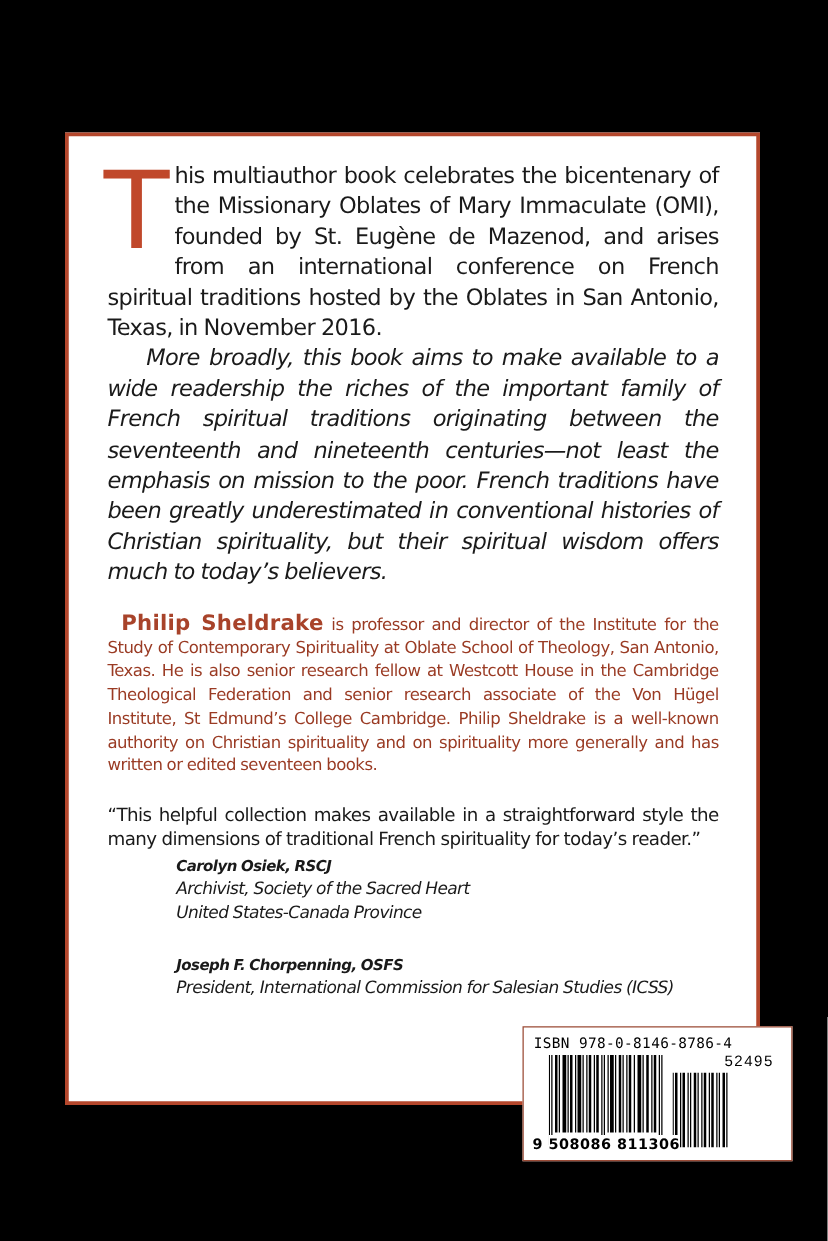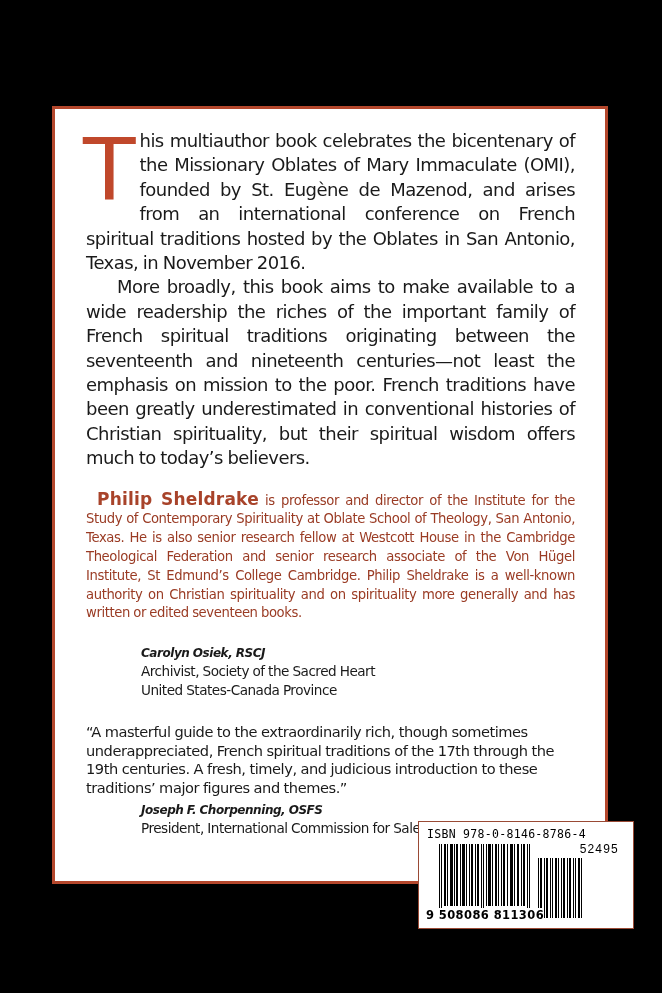--- a/index.html
+++ b/index.html
@@ -4,32 +4,32 @@
 <style>
   html, body { margin:0; padding:0; }
   body { width:662px; height:993px; background:#000; position:relative; overflow:hidden;
          font-family:"DejaVu Sans", sans-serif; }
   .panel { position:absolute; left:52px; top:106px; width:550px; height:772px;
            background:#fff; border:3px solid #b4472c; }
   .content { position:absolute; left:31px; top:20px; width:489px; }
   .blurb { font-family:"DejaVu Sans", sans-serif; font-size:18px; line-height:24.4px; color:#1a1a1a;
            text-align:justify; letter-spacing:-0.55px; word-spacing:-0.5px; }
   .blurb p { margin:0; }
-  .blurb p.indent { text-indent:31px; }
+  .blurb p.indent { text-indent:31px;font-style:italic; }
   .dropcap { float:left; font-family:"DejaVu Sans", sans-serif; font-size:86px; line-height:62px;
              color:#c0482b; margin:9px 4px 0 -3px; height:70px; font-weight:normal; letter-spacing:0; }
   .bio { margin-top:19px; font-size:13.2px; line-height:18.8px; color:#9a3b24; text-align:justify;
          letter-spacing:-0.4px; word-spacing:-0.4px; }
   .bio .author { font-weight:bold; font-size:17px; letter-spacing:0.2px; color:#a8432a;margin-left:11px; }
   .quote { margin-top:21px; font-size:14.6px; line-height:18.6px; color:#1a1a1a; letter-spacing:-0.45px; word-spacing:-0.3px; }
   .quote p { margin:0; }
   .quote.q1 p.text { text-align:justify; }
   .attrib { margin-left:55px; margin-top:3px; }
   .attrib .name { font-weight:bold; font-style:italic; font-size:12px; line-height:18px; }
-  .attrib .role { font-size:13.6px; line-height:18.5px; letter-spacing:-0.5px; }
+  .attrib .role { font-style:italic; font-size:13.6px; line-height:18.5px; letter-spacing:-0.5px; }
   .quote.q2 { margin-top:24px; }
   .barcode-box { position:absolute; left:418px; top:821px; width:178px; height:106px;
                  background:#fff; border:1px solid #9a4a35;padding-left:36px; }
   .isbn { position:absolute; left:8px; top:5px; font-family:"DejaVu Sans Mono", monospace; font-size:11.5px;
           letter-spacing:0.3px; color:#000; white-space:nowrap; }
   .price { position:absolute; right:14px; top:20px; font-family:Liberation Sans, sans-serif; font-size:12px;
            letter-spacing:1.2px; color:#000; }
   .bars-main { position:absolute; left:20px; top:22px; width:93px; height:72px; }
   .bars-addon { position:absolute; left:119px; top:36px; width:45px; height:60px; }
   .digits { position:absolute; left:7px; top:86px; font-family:"DejaVu Sans", sans-serif; font-weight:bold;
@@ -44,29 +44,29 @@
     <div class="blurb">
       <p><span class="dropcap">T</span><span>his multiauthor book celebrates the bicentenary of the Missionary Oblates of Mary Immaculate (OMI), founded by St. Eugène de Mazenod, and arises from an international conference on French spiritual traditions hosted by the Oblates in San Antonio, Texas, in November 2016.</span></p>
       <p class="indent">More broadly, this book aims to make available to a wide readership the riches of the important family of French spiritual traditions originating between the seventeenth and nineteenth centuries—not least the emphasis on mission to the poor. French traditions have been greatly underestimated in conventional histories of Christian spirituality, but their spiritual wisdom offers much to today’s believers.</p>
     </div>
 
     <div class="bio">
       <span class="author">Philip Sheldrake</span><span> is professor and director of the Institute for the Study of Contemporary Spirituality at Oblate School of Theology, San Antonio, Texas. He is also senior research fellow at Westcott House in the Cambridge Theological Federation and senior research associate of the Von Hügel Institute, St Edmund’s College Cambridge. Philip Sheldrake is a well-known authority on Christian spirituality and on spirituality more generally and has written or edited seventeen books.</span>
     </div>
 
     <div class="quote q1">
+      <p class="text">“This helpful collection makes available in a straightforward style the many dimensions of traditional French spirituality for today’s reader.”</p>
       <div class="attrib">
         <div class="name">Carolyn Osiek, RSCJ</div>
         <div class="role">Archivist, Society of the Sacred Heart</div>
         <div class="role">United States-Canada Province</div>
       </div>
     </div>
 
     <div class="quote q2">
-      <p class="text">“A masterful guide to the extraordinarily rich, though sometimes underappreciated, French spiritual traditions of the 17th through the 19th centuries. A fresh, timely, and judicious introduction to these traditions’ major figures and themes.”</p>
       <div class="attrib">
         <div class="name">Joseph F. Chorpenning, OSFS</div>
         <div class="role">President, International Commission for Salesian Studies (ICSS)</div>
       </div>
     </div>
   </div>
 </div>
 
 <div class="barcode-box">
   <div class="isbn">ISBN 978-0-8146-8786-4</div>

